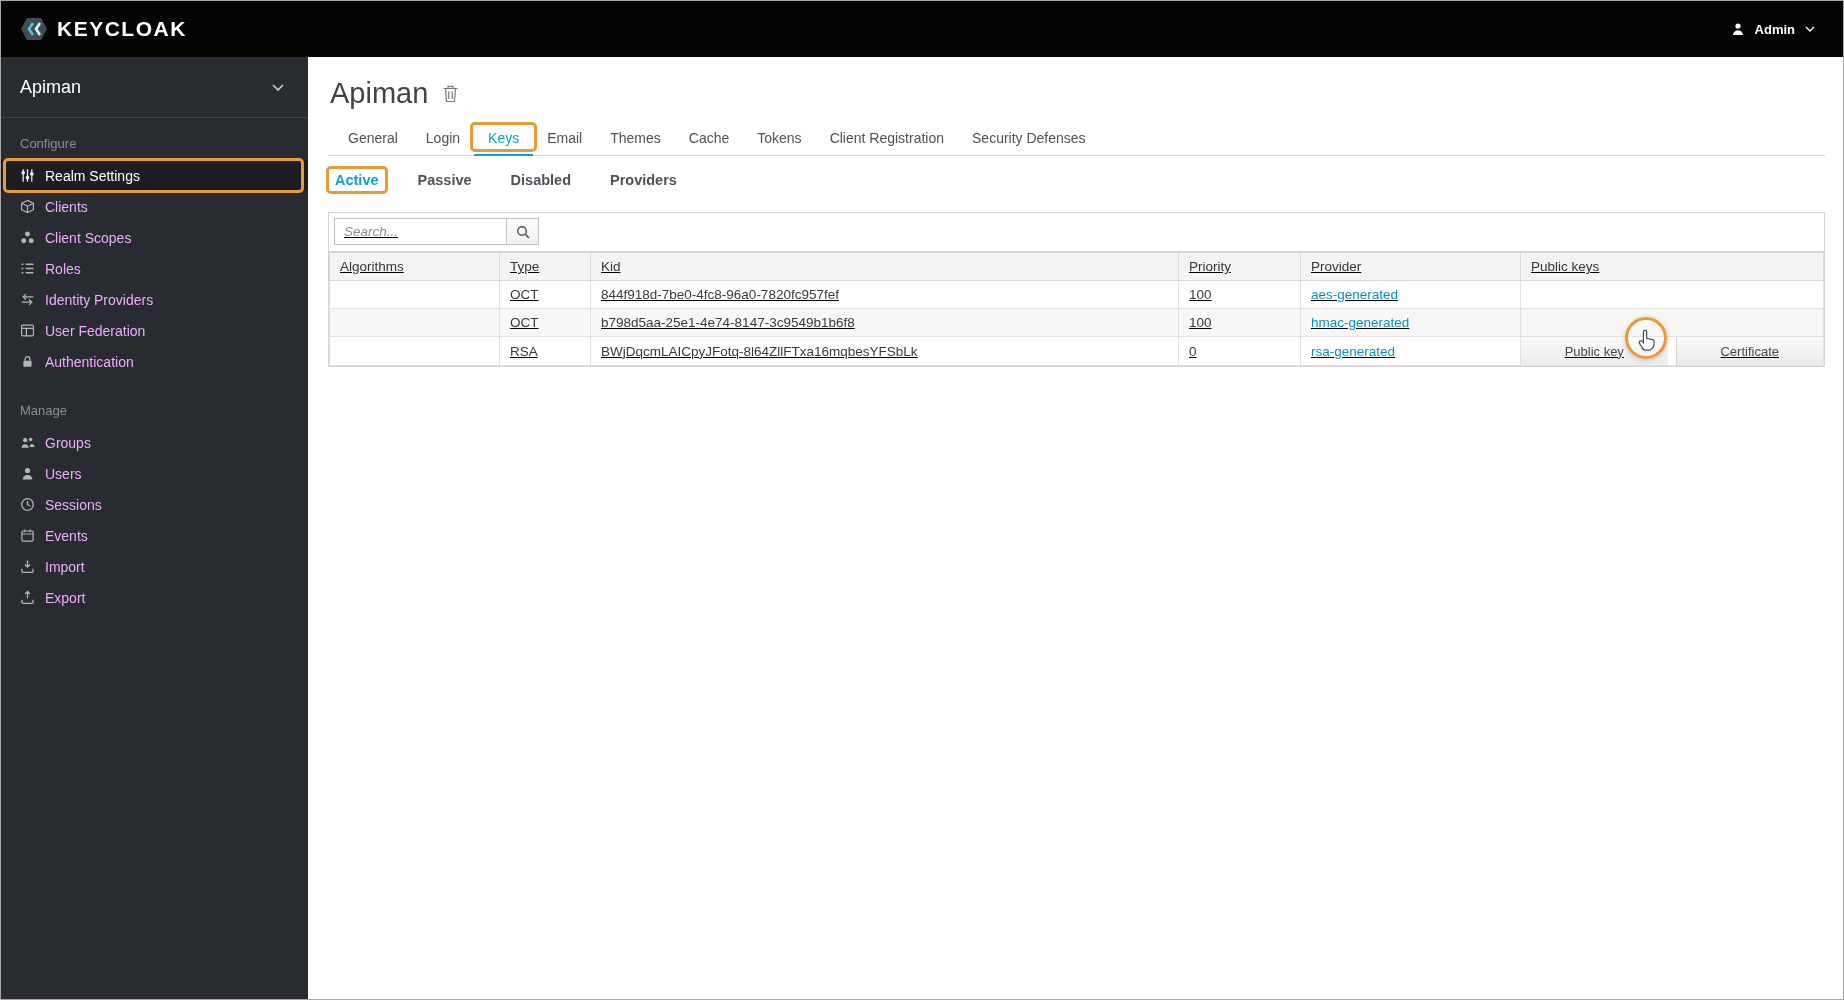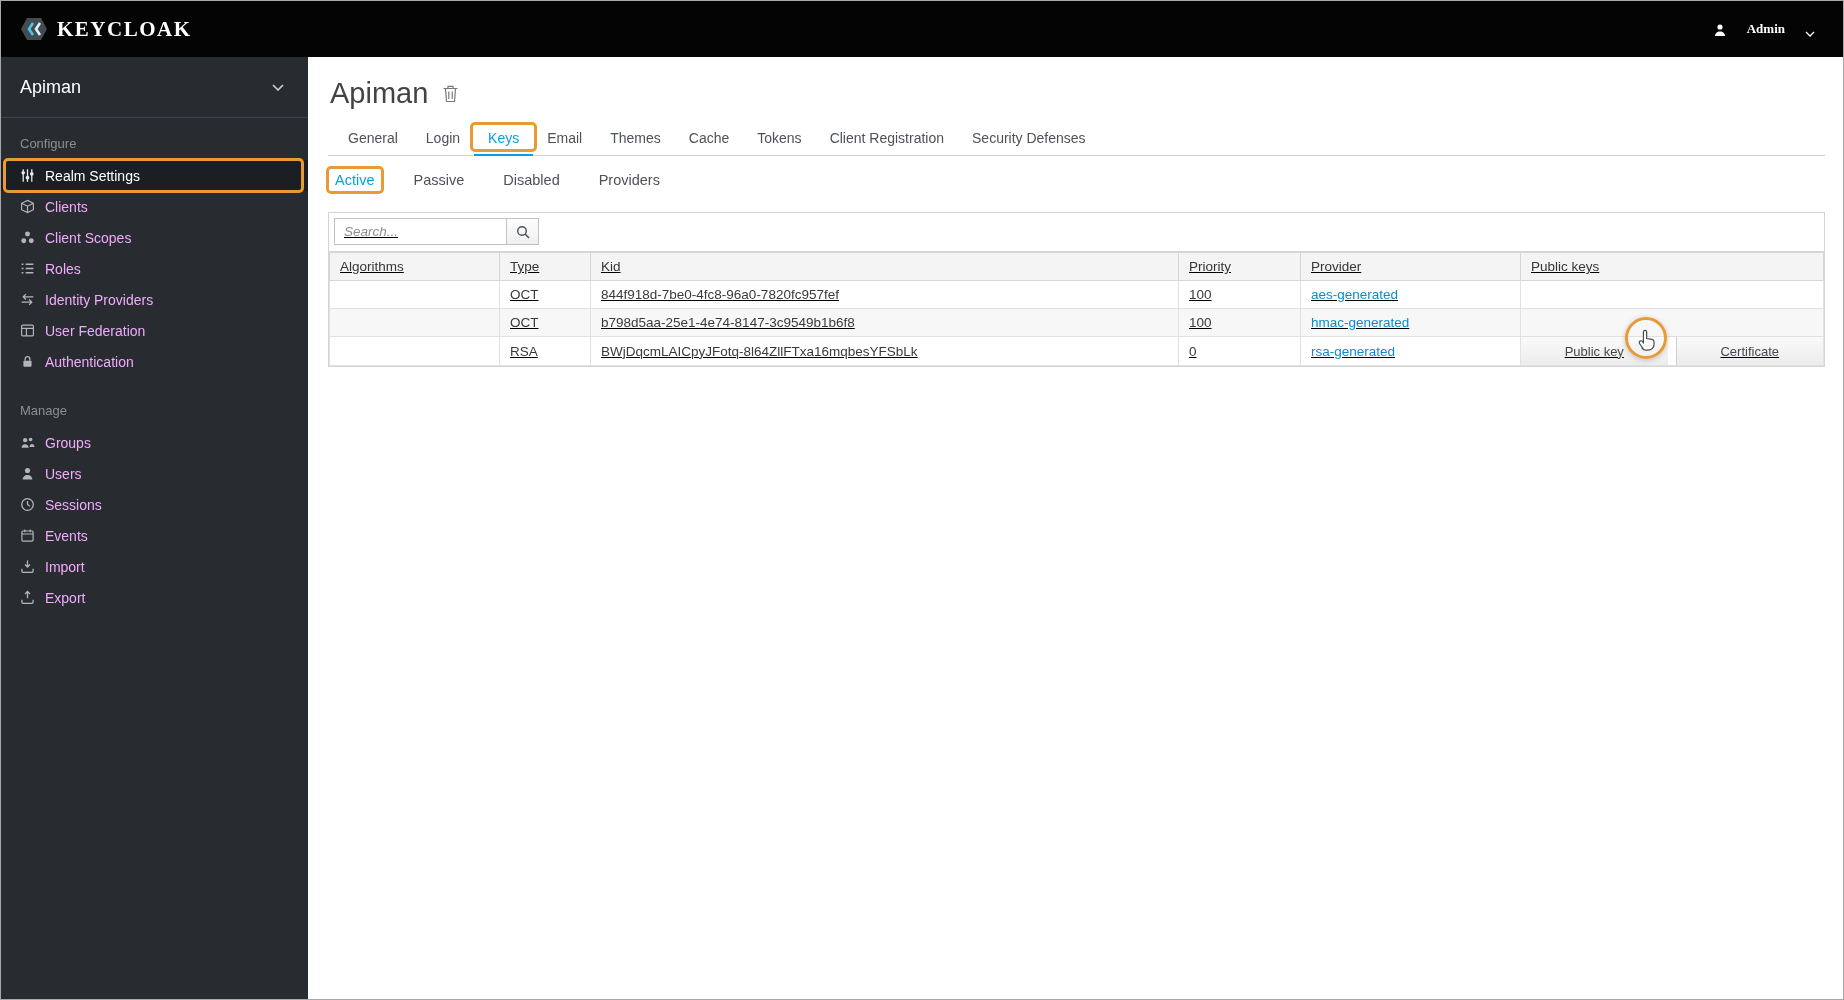--- a/index.html
+++ b/index.html
@@ -4,24 +4,24 @@
 <style>
   * { margin:0; padding:0; box-sizing:border-box; }
   html,body { background:#eaeaea; }
   body { font-family:"Liberation Sans","DejaVu Sans",sans-serif; }
 
   .page { width:1844px; height:1000px; background:#fff; border:1px solid #a8a8a8;
           position:relative; overflow:hidden; }
 
   
   .topbar { height:56px; background:#040404; display:flex; align-items:center;
-            justify-content:space-between; padding:0 28px 0 19px;font-family:Liberation Serif, serif; }
+            justify-content:space-between; padding:0 28px 0 19px; }
   .brand { display:flex; align-items:center; gap:9px; }
   .brand-text { color:#fff; font-size:21px; font-weight:bold; letter-spacing:1.5px; }
-  .user-menu { display:flex; align-items:flex-end; gap:20px; color:#fff;
+  .user-menu { display:flex; align-items:center; gap:10px; color:#fff;
                font-size:13px; font-weight:bold; cursor:pointer; }
 
   
   .layout { display:flex; height:calc(100% - 56px); }
 
   
   .sidebar { width:307px; flex-shrink:0; background:#282c31; color:#dcdee0;
              display:flex; flex-direction:column; }
   .realm-selector { height:61px; flex-shrink:0; display:flex; align-items:center;
                     justify-content:space-between; padding:0 24px 0 19px;
@@ -48,21 +48,21 @@
   .page-title-row { display:flex; align-items:center; gap:14px; margin:2px 0 11px 2px; }
   .page-title { font-size:29px; font-weight:400; color:#434343; }
   .trash { width:17px; height:19px; color:#757a7e; cursor:pointer; }
   .trash svg { width:100%; height:100%; display:block; }
 
   .tabs { display:flex; border-bottom:1px solid #d2d2d2; padding-left:6px; }
   .tab { padding:9px 14px 8px; font-size:14px; color:#4d5258; position:relative;
          cursor:pointer; margin-bottom:-1px; border-bottom:2px solid transparent; }
   .tab.active { color:#0c9fdc; border-bottom-color:#0c9fdc; }
 
-  .subtabs { display:flex; padding:16px 0 0 7px; }
+  .subtabs { display:flex; padding:16px 0 0 7px;font-weight:bold; }
   .subtab { font-size:14.5px; color:#4d5258; margin-right:39px; position:relative; cursor:pointer; }
   .subtab.active { color:#0c9fdc; }
 
   
   .table-wrap { margin-top:24px; border:1px solid #d4d4d4;text-decoration:underline; }
   .search-row { display:flex; padding:5px 5px 6px; border-bottom:1px solid #d4d4d4; background:#fff; }
   .search-input { width:173px; height:27px; border:1px solid #c2c2c2; padding:0 9px;
                   font-size:13.5px; font-family:inherit; color:#333; outline:none; }
   .search-input::placeholder { font-style:italic; color:#8e8e8e; }
   .search-btn { width:33px; height:27px; margin-left:-1px; border:1px solid #c2c2c2;

